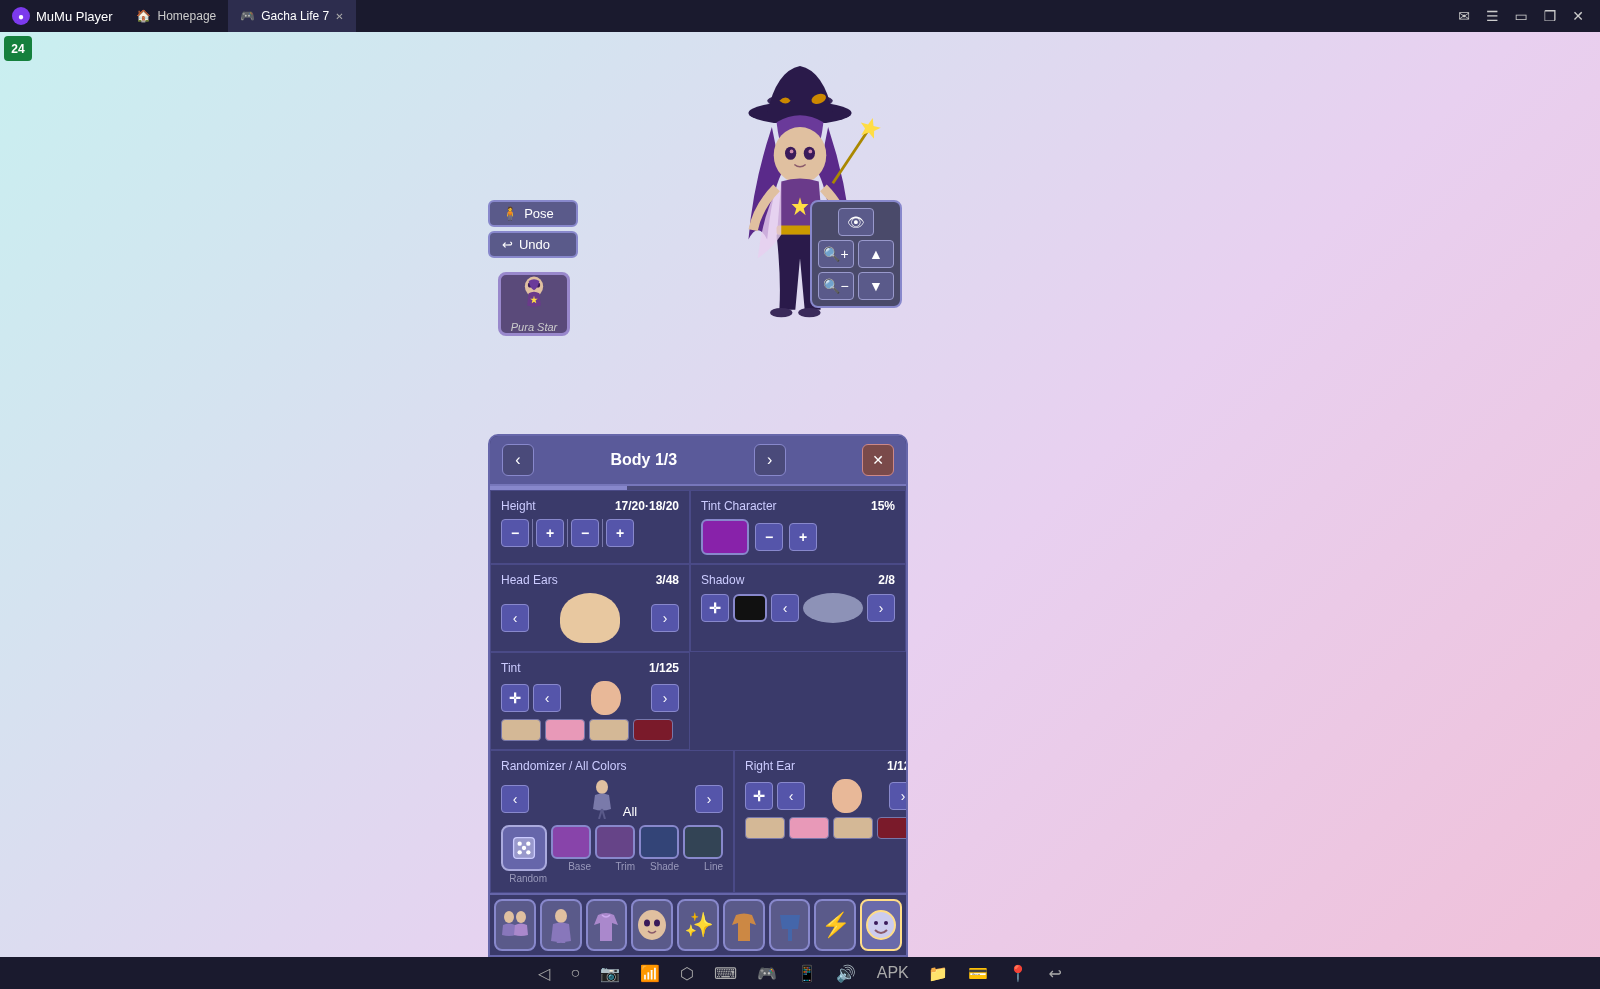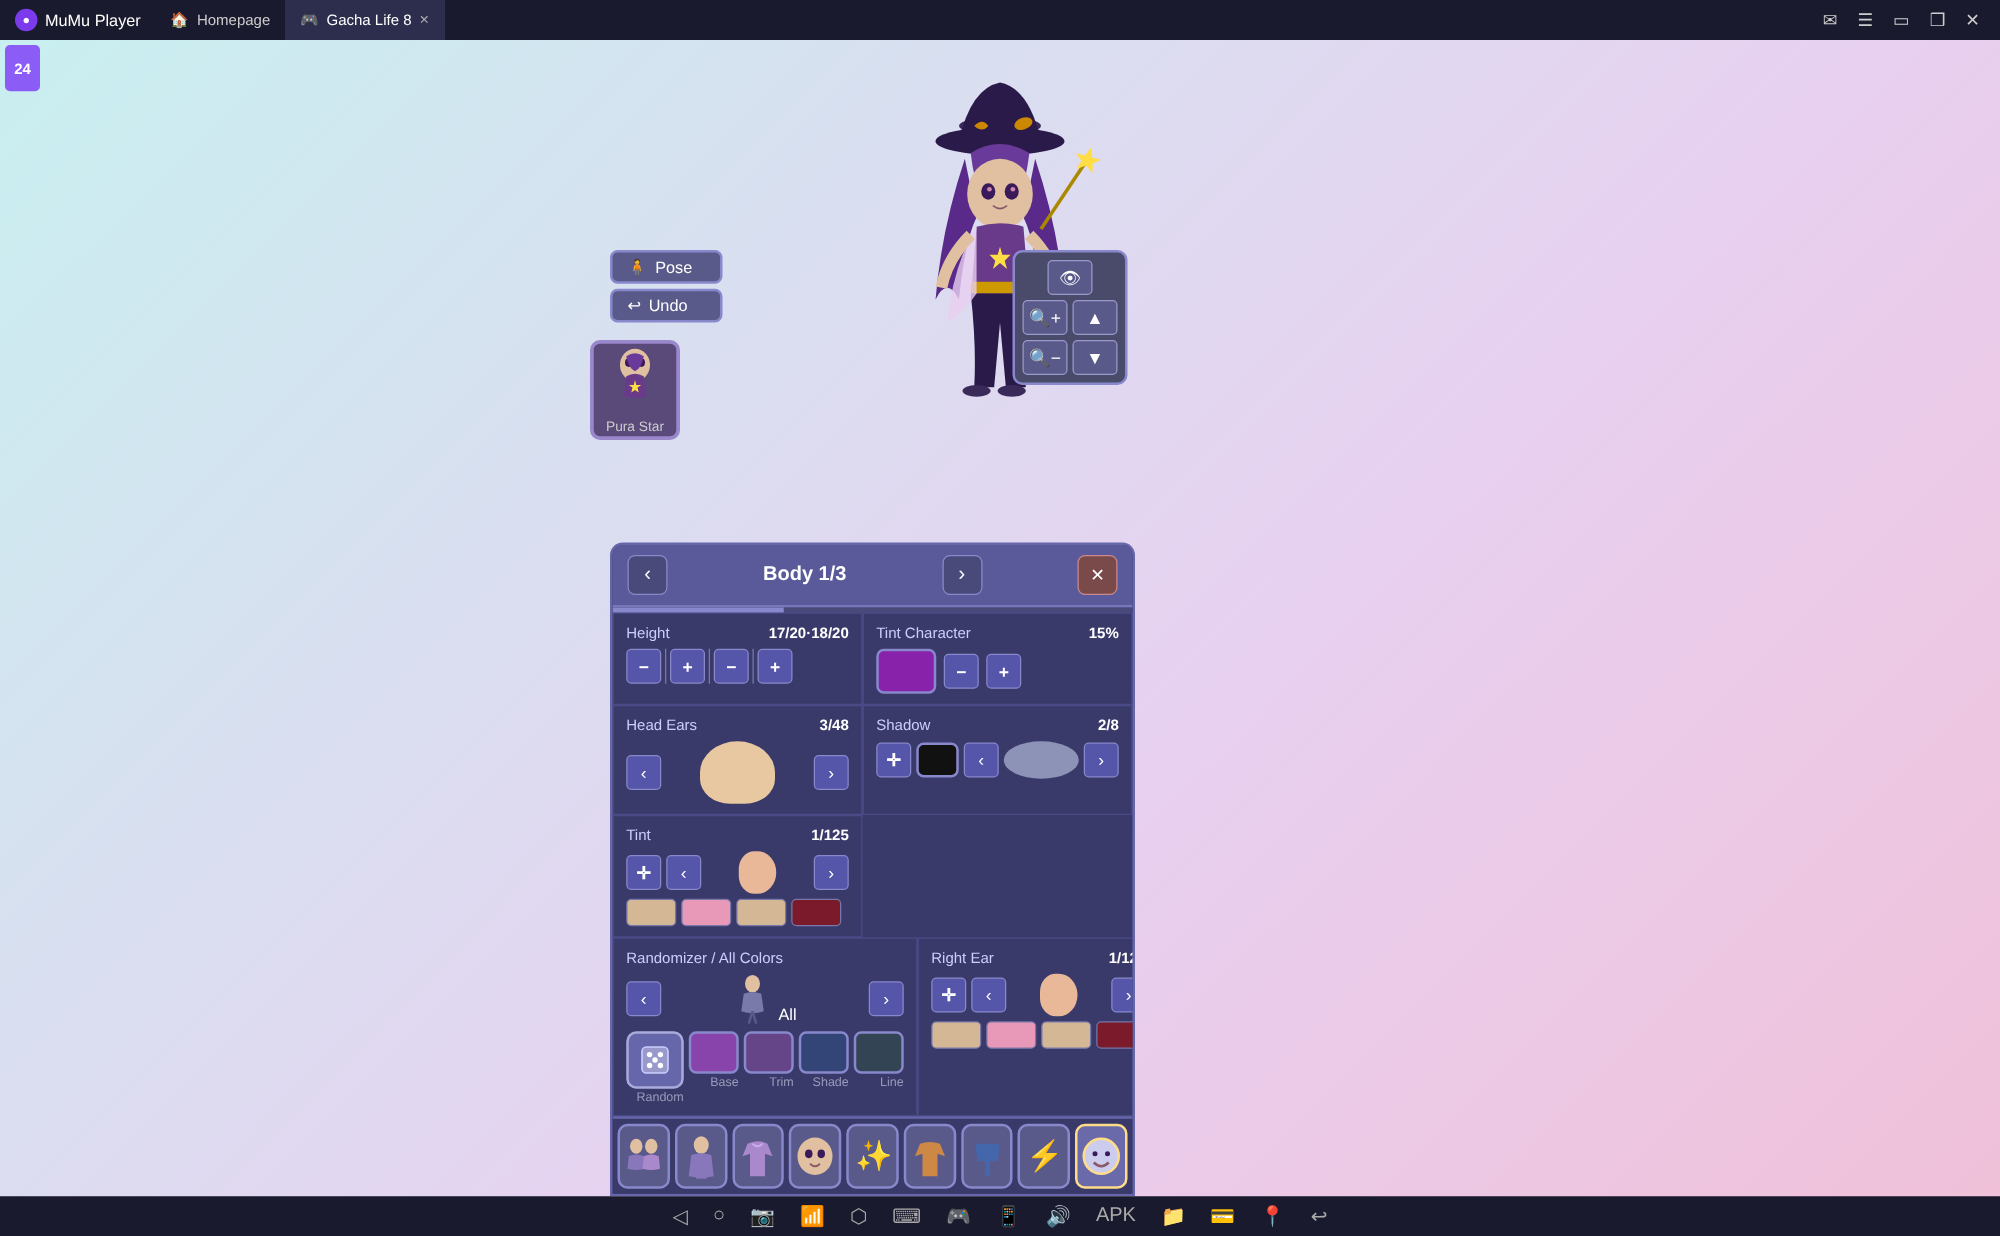--- a/index.html
+++ b/index.html
@@ -75,25 +75,25 @@
     .win-btn {
       cursor: pointer;
       padding: 0 4px;
     }
 
     
     .badge-24 {
       position: absolute;
       top: 36px;
       left: 4px;
-      background: #8b5cf6;
+      background: #15803d;
       color: white;
       font-size: 12px;
       font-weight: bold;
-      width: 28px; height: 37px;
+      width: 28px; height: 25px;
       border-radius: 4px;
       display: flex; align-items: center; justify-content: center;
       z-index: 50;
     }
 
     
     .game-area {
       position: absolute;
       top: 32px; left: 0; right: 0; bottom: 32px;
       overflow: hidden;
@@ -125,31 +125,32 @@
       display: flex;
       align-items: center;
       gap: 6px;
       width: 90px;
     }
 
     
     .char-thumb {
       position: absolute;
       top: 240px;
-      left: 472px;
+      left: 498px;
       width: 72px;
-      height: 80px;
+      height: 64px;
       background: #5a4a7a;
       border: 3px solid #9988cc;
       border-radius: 8px;
       display: flex;
       flex-direction: column;
       align-items: center;
       justify-content: center;
       overflow: hidden;
+      font-style: italic;
     }
     .char-thumb-label {
       color: #ccc;
       font-size: 11px;
       margin-top: 4px;
     }
 
     
     .view-controls {
       position: absolute;
@@ -476,21 +477,21 @@
     <div class="app-icon">●</div>
     <span>MuMu Player</span>
   </div>
   <div class="tab-bar">
     <div class="tab-item">
       <span>🏠</span>
       <span>Homepage</span>
     </div>
     <div class="tab-item active">
       <span>🎮</span>
-      <span>Gacha Life 8</span>
+      <span>Gacha Life 7</span>
       <span class="close-btn">✕</span>
     </div>
   </div>
   <div class="taskbar-controls">
     <span class="win-btn">✉</span>
     <span class="win-btn">☰</span>
     <span class="win-btn">▭</span>
     <span class="win-btn">❒</span>
     <span class="win-btn close">✕</span>
   </div>

